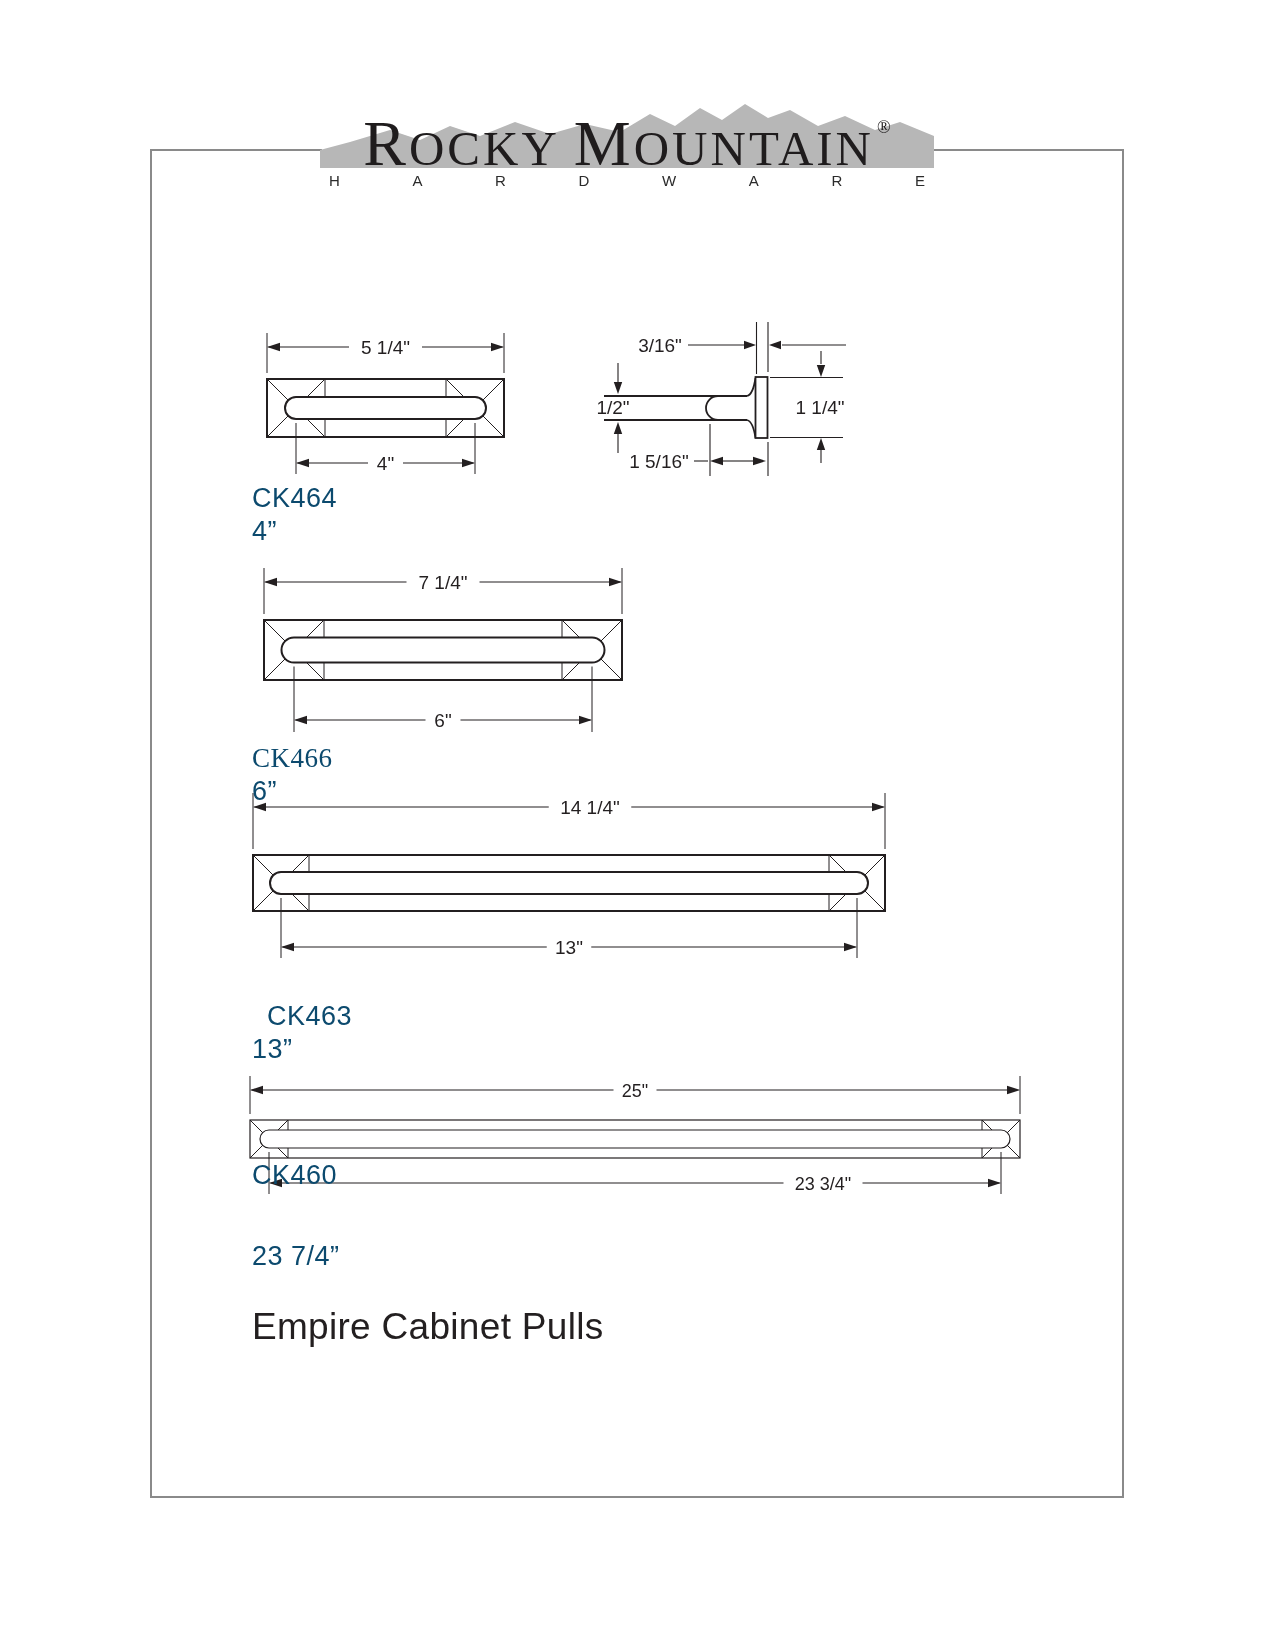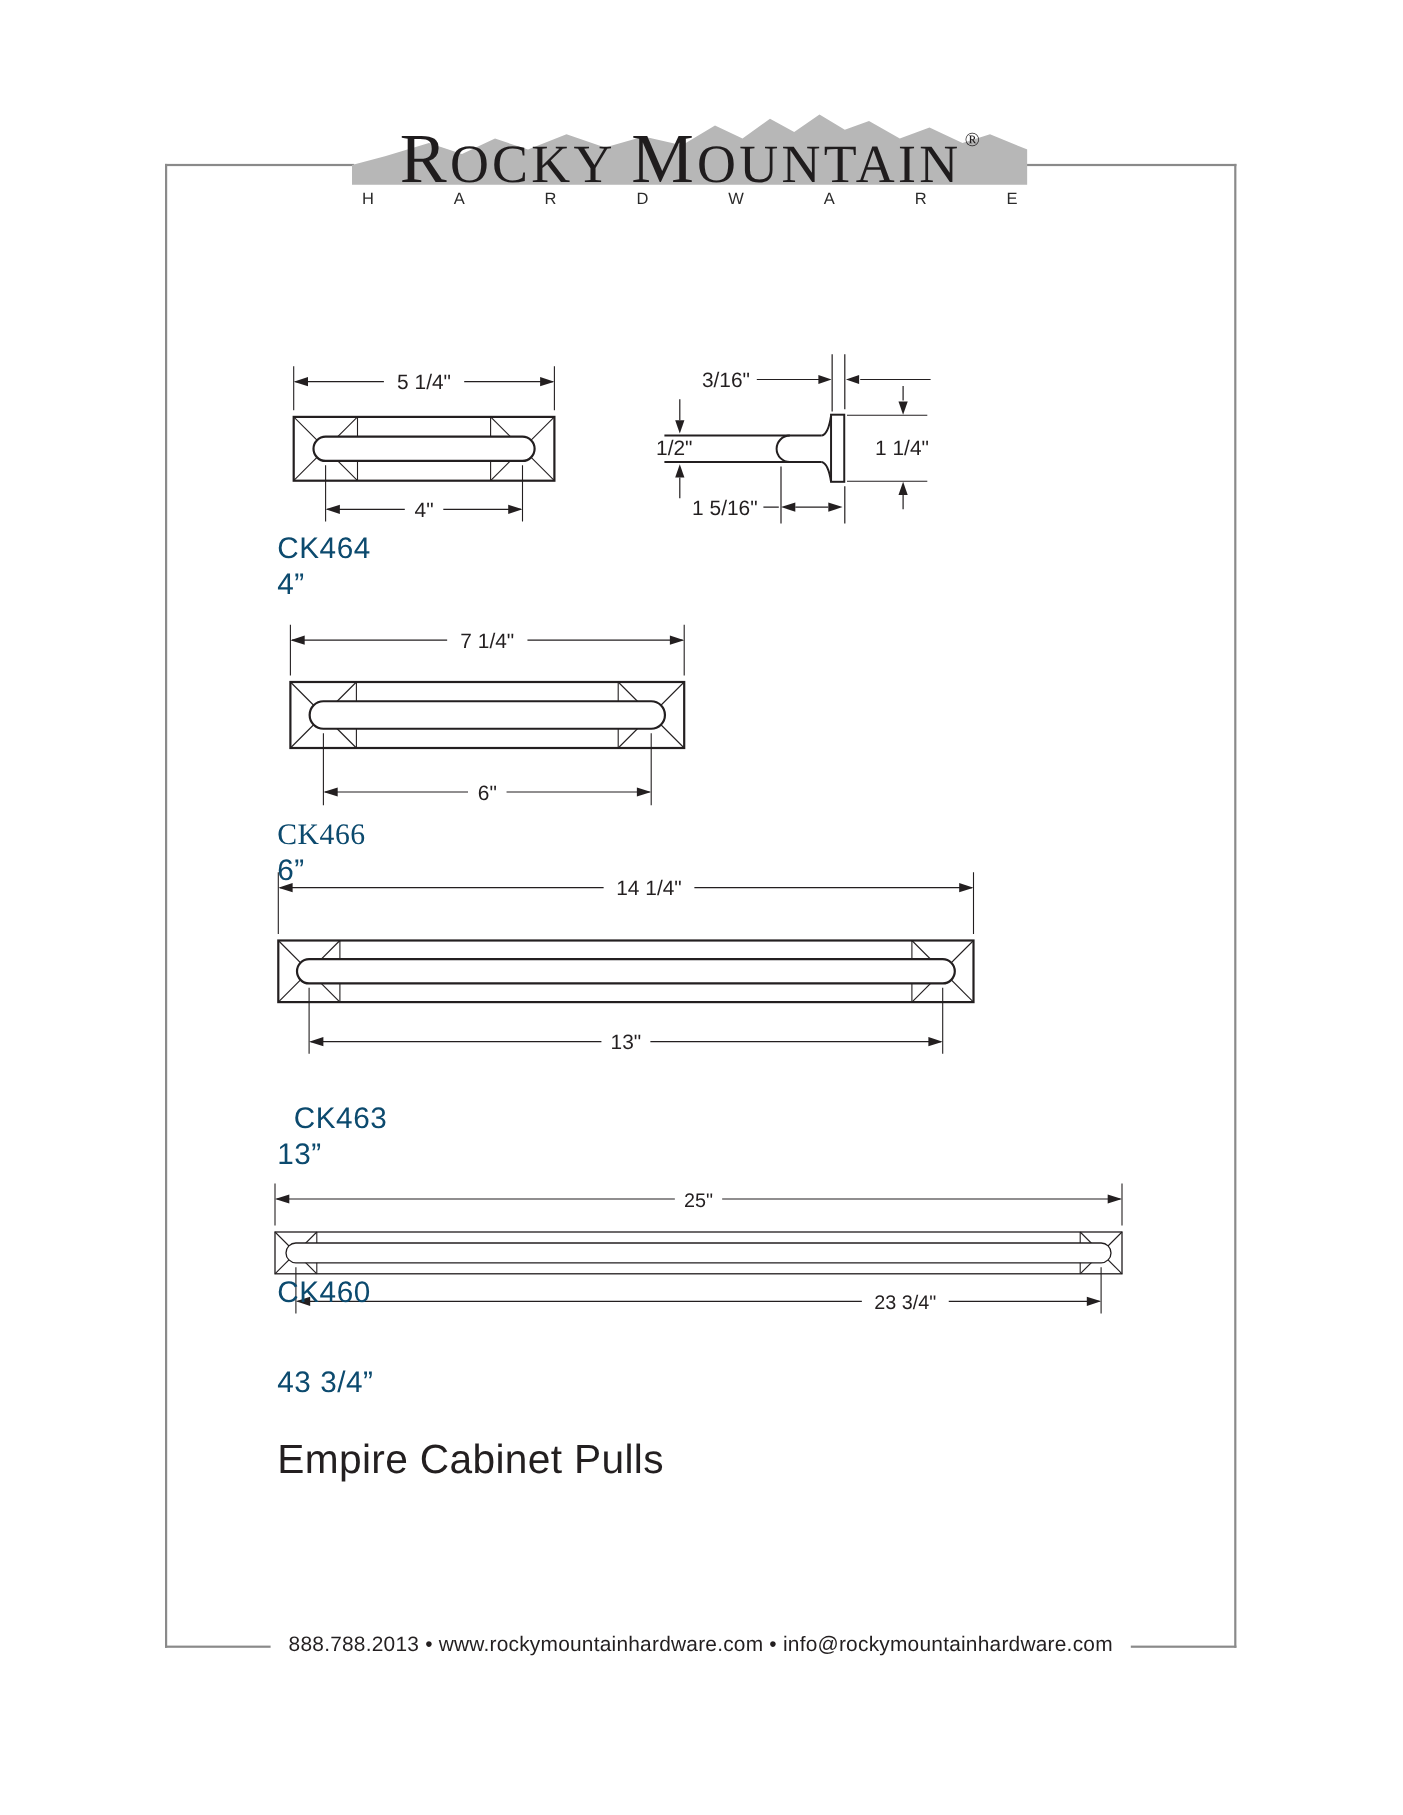--- a/index.html
+++ b/index.html
@@ -196,20 +196,17 @@
     <text x="659" y="468" font-size="19" text-anchor="middle">1 5/16"</text>
   </svg>
 
   <div class="model-label" style="top:483px;">CK464</div>
   <div class="model-label" style="top:516px;">4”</div>
   <div class="model-label" style="top:743px;font-family:Liberation Serif, serif;">CK466</div>
   <div class="model-label" style="top:776px;">6”</div>
   <div class="model-label" style="top:1001px;margin-left:15px;">CK463</div>
   <div class="model-label" style="top:1034px;">13”</div>
   <div class="model-label" style="top:1160px;">CK460</div>
-  <div class="model-label" style="top:1241px;">43 3/4”</div>
+  <div class="model-label" style="top:1241px;">23 7/4”</div>
 
   <div class="title">Empire Cabinet Pulls</div>
 
-  <div class="footer">
-    <span>888.788.2013 • www.rockymountainhardware.com • info@rockymountainhardware.com</span>
-  </div>
 </div>
 
 </body></html>

